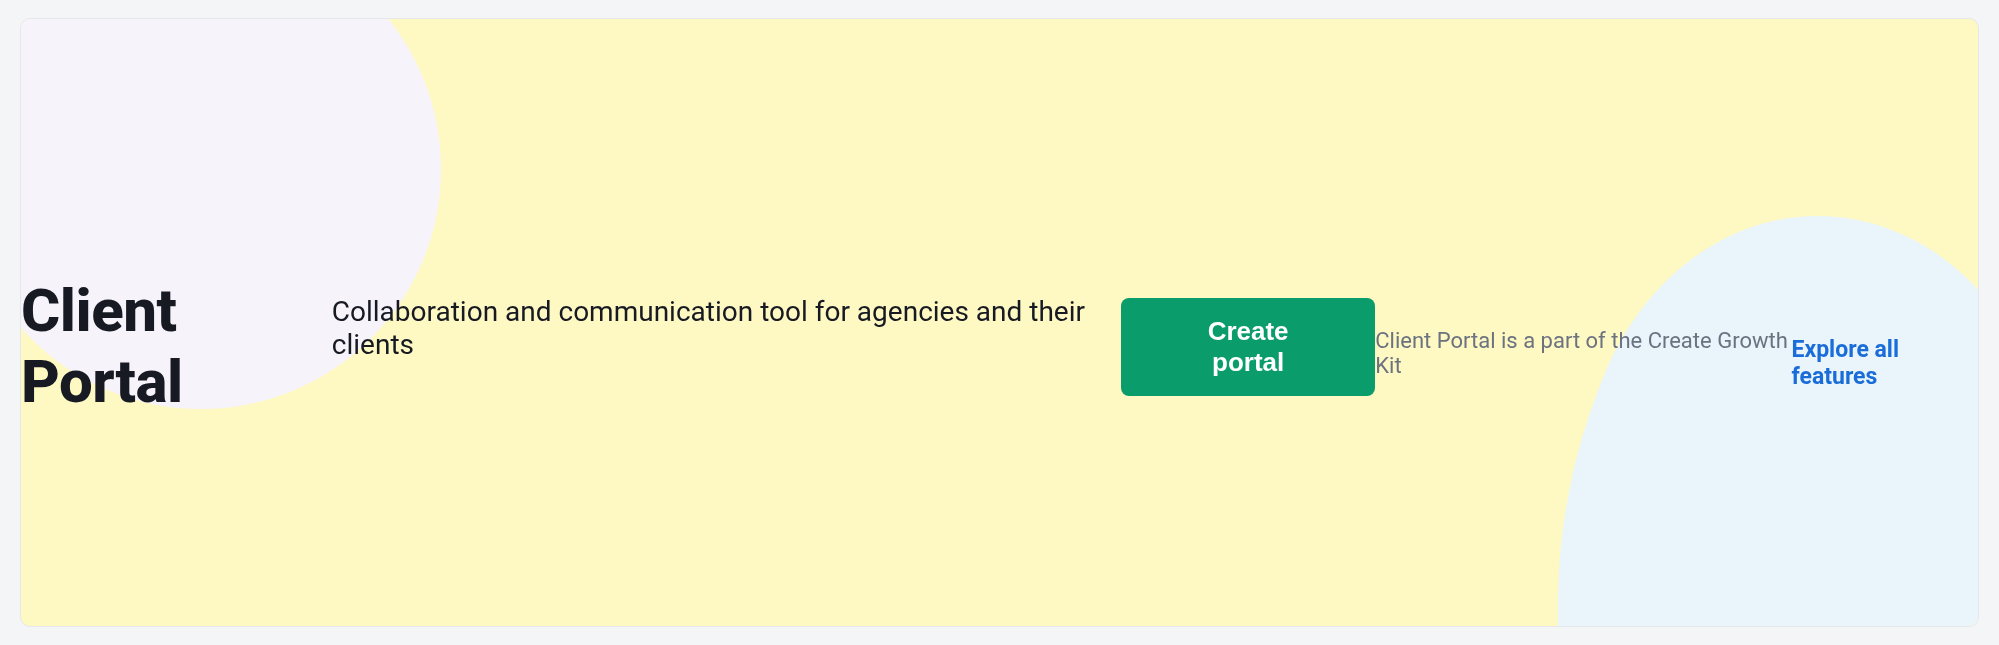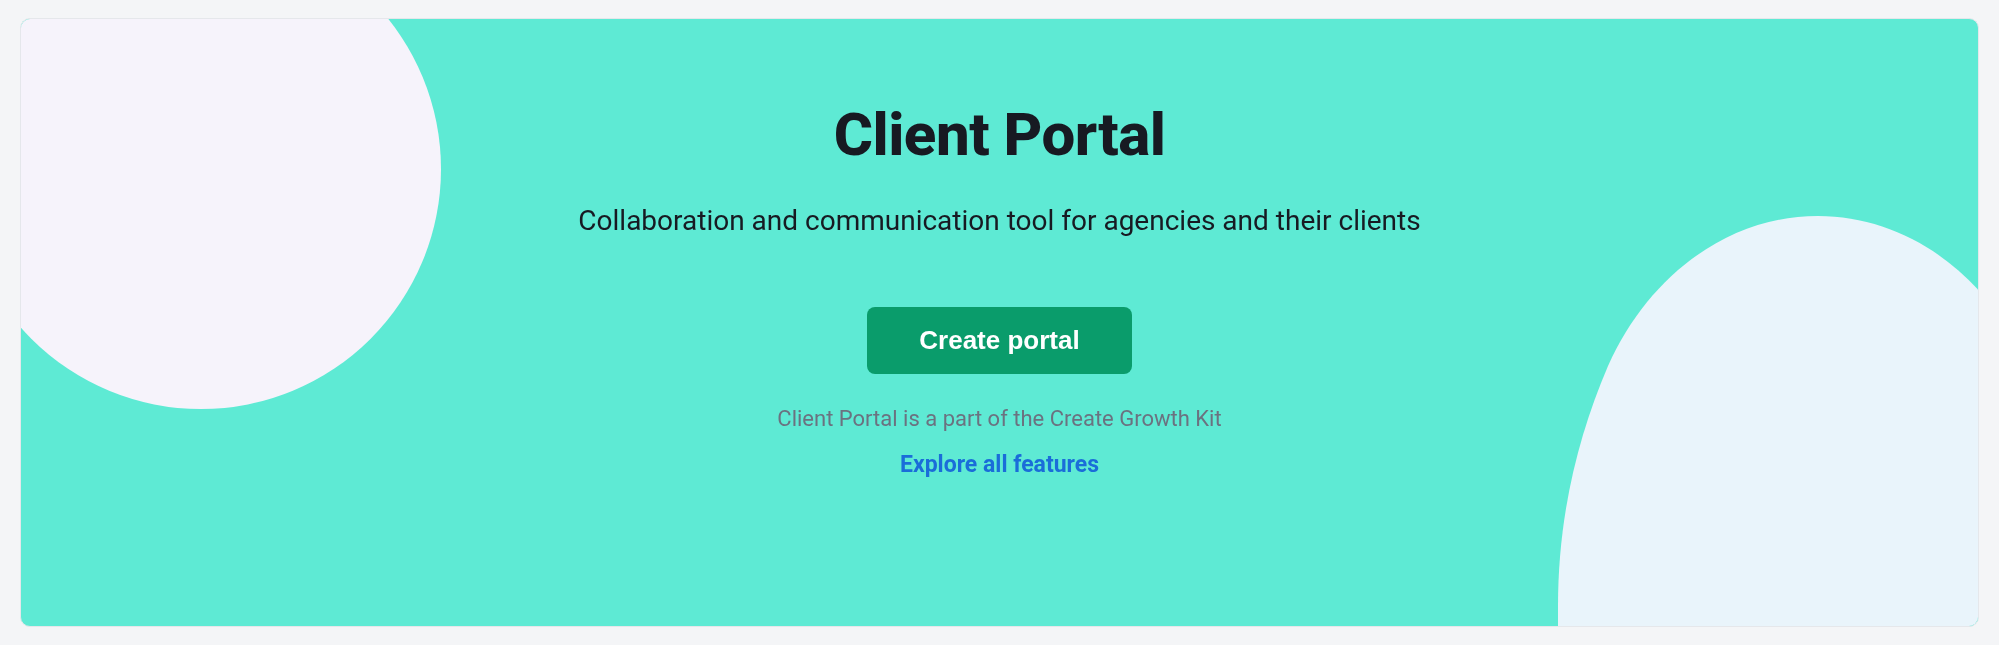--- a/index.html
+++ b/index.html
@@ -8,29 +8,29 @@
       box-sizing: border-box;
     }
     body {
       font-family: -apple-system, BlinkMacSystemFont, "Segoe UI", Roboto, Helvetica, Arial, sans-serif;
       background: #f4f5f7;
       padding: 18px 20px;
       width: 1999px;
       height: 645px;
     }
     .card {
-      background: #5eead4;
+      background: #fef9c3;
       border: 1px solid #e5e7eb;
       border-radius: 10px;
       width: 100%;
       height: 100%;
       position: relative;
       overflow: hidden;
       display: flex;
-      flex-direction: column;
+      flex-direction: row;
       align-items: center;
       padding-top: 80px;
     }
     .deco-left {
       position: absolute;
       top: -90px;
       left: -60px;
       width: 480px;
       height: 480px;
       background: #f6f3fb;

